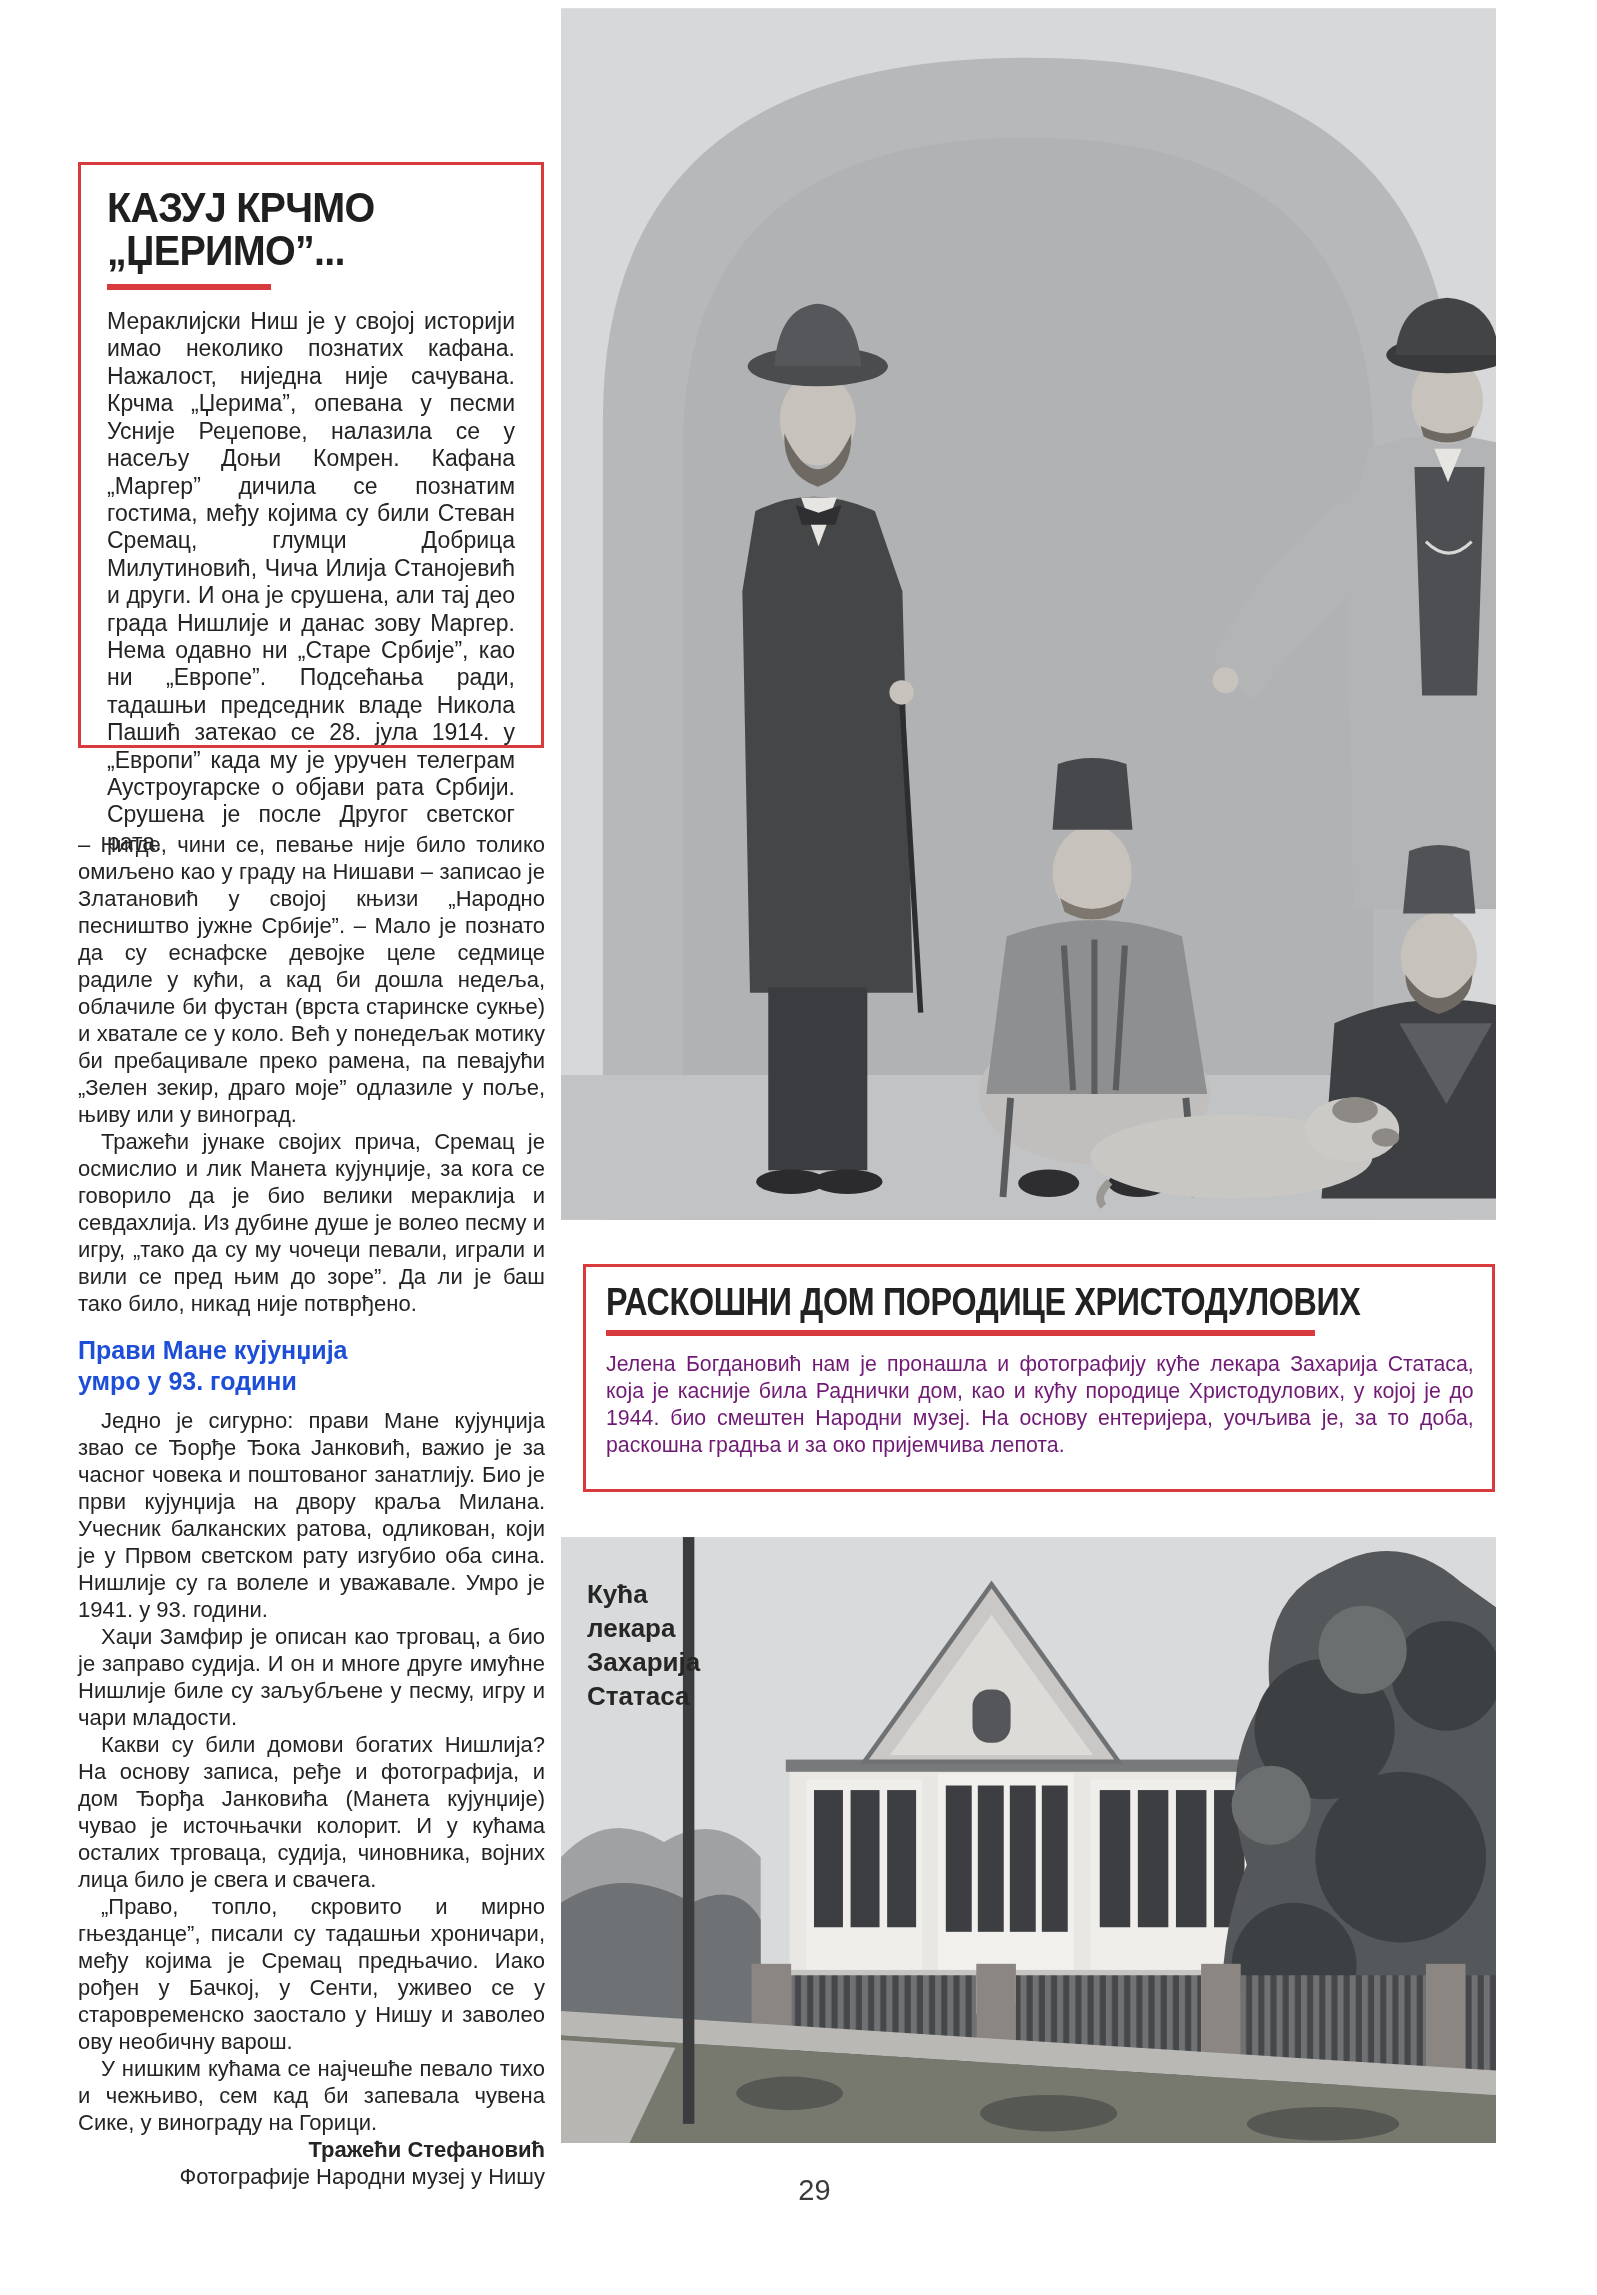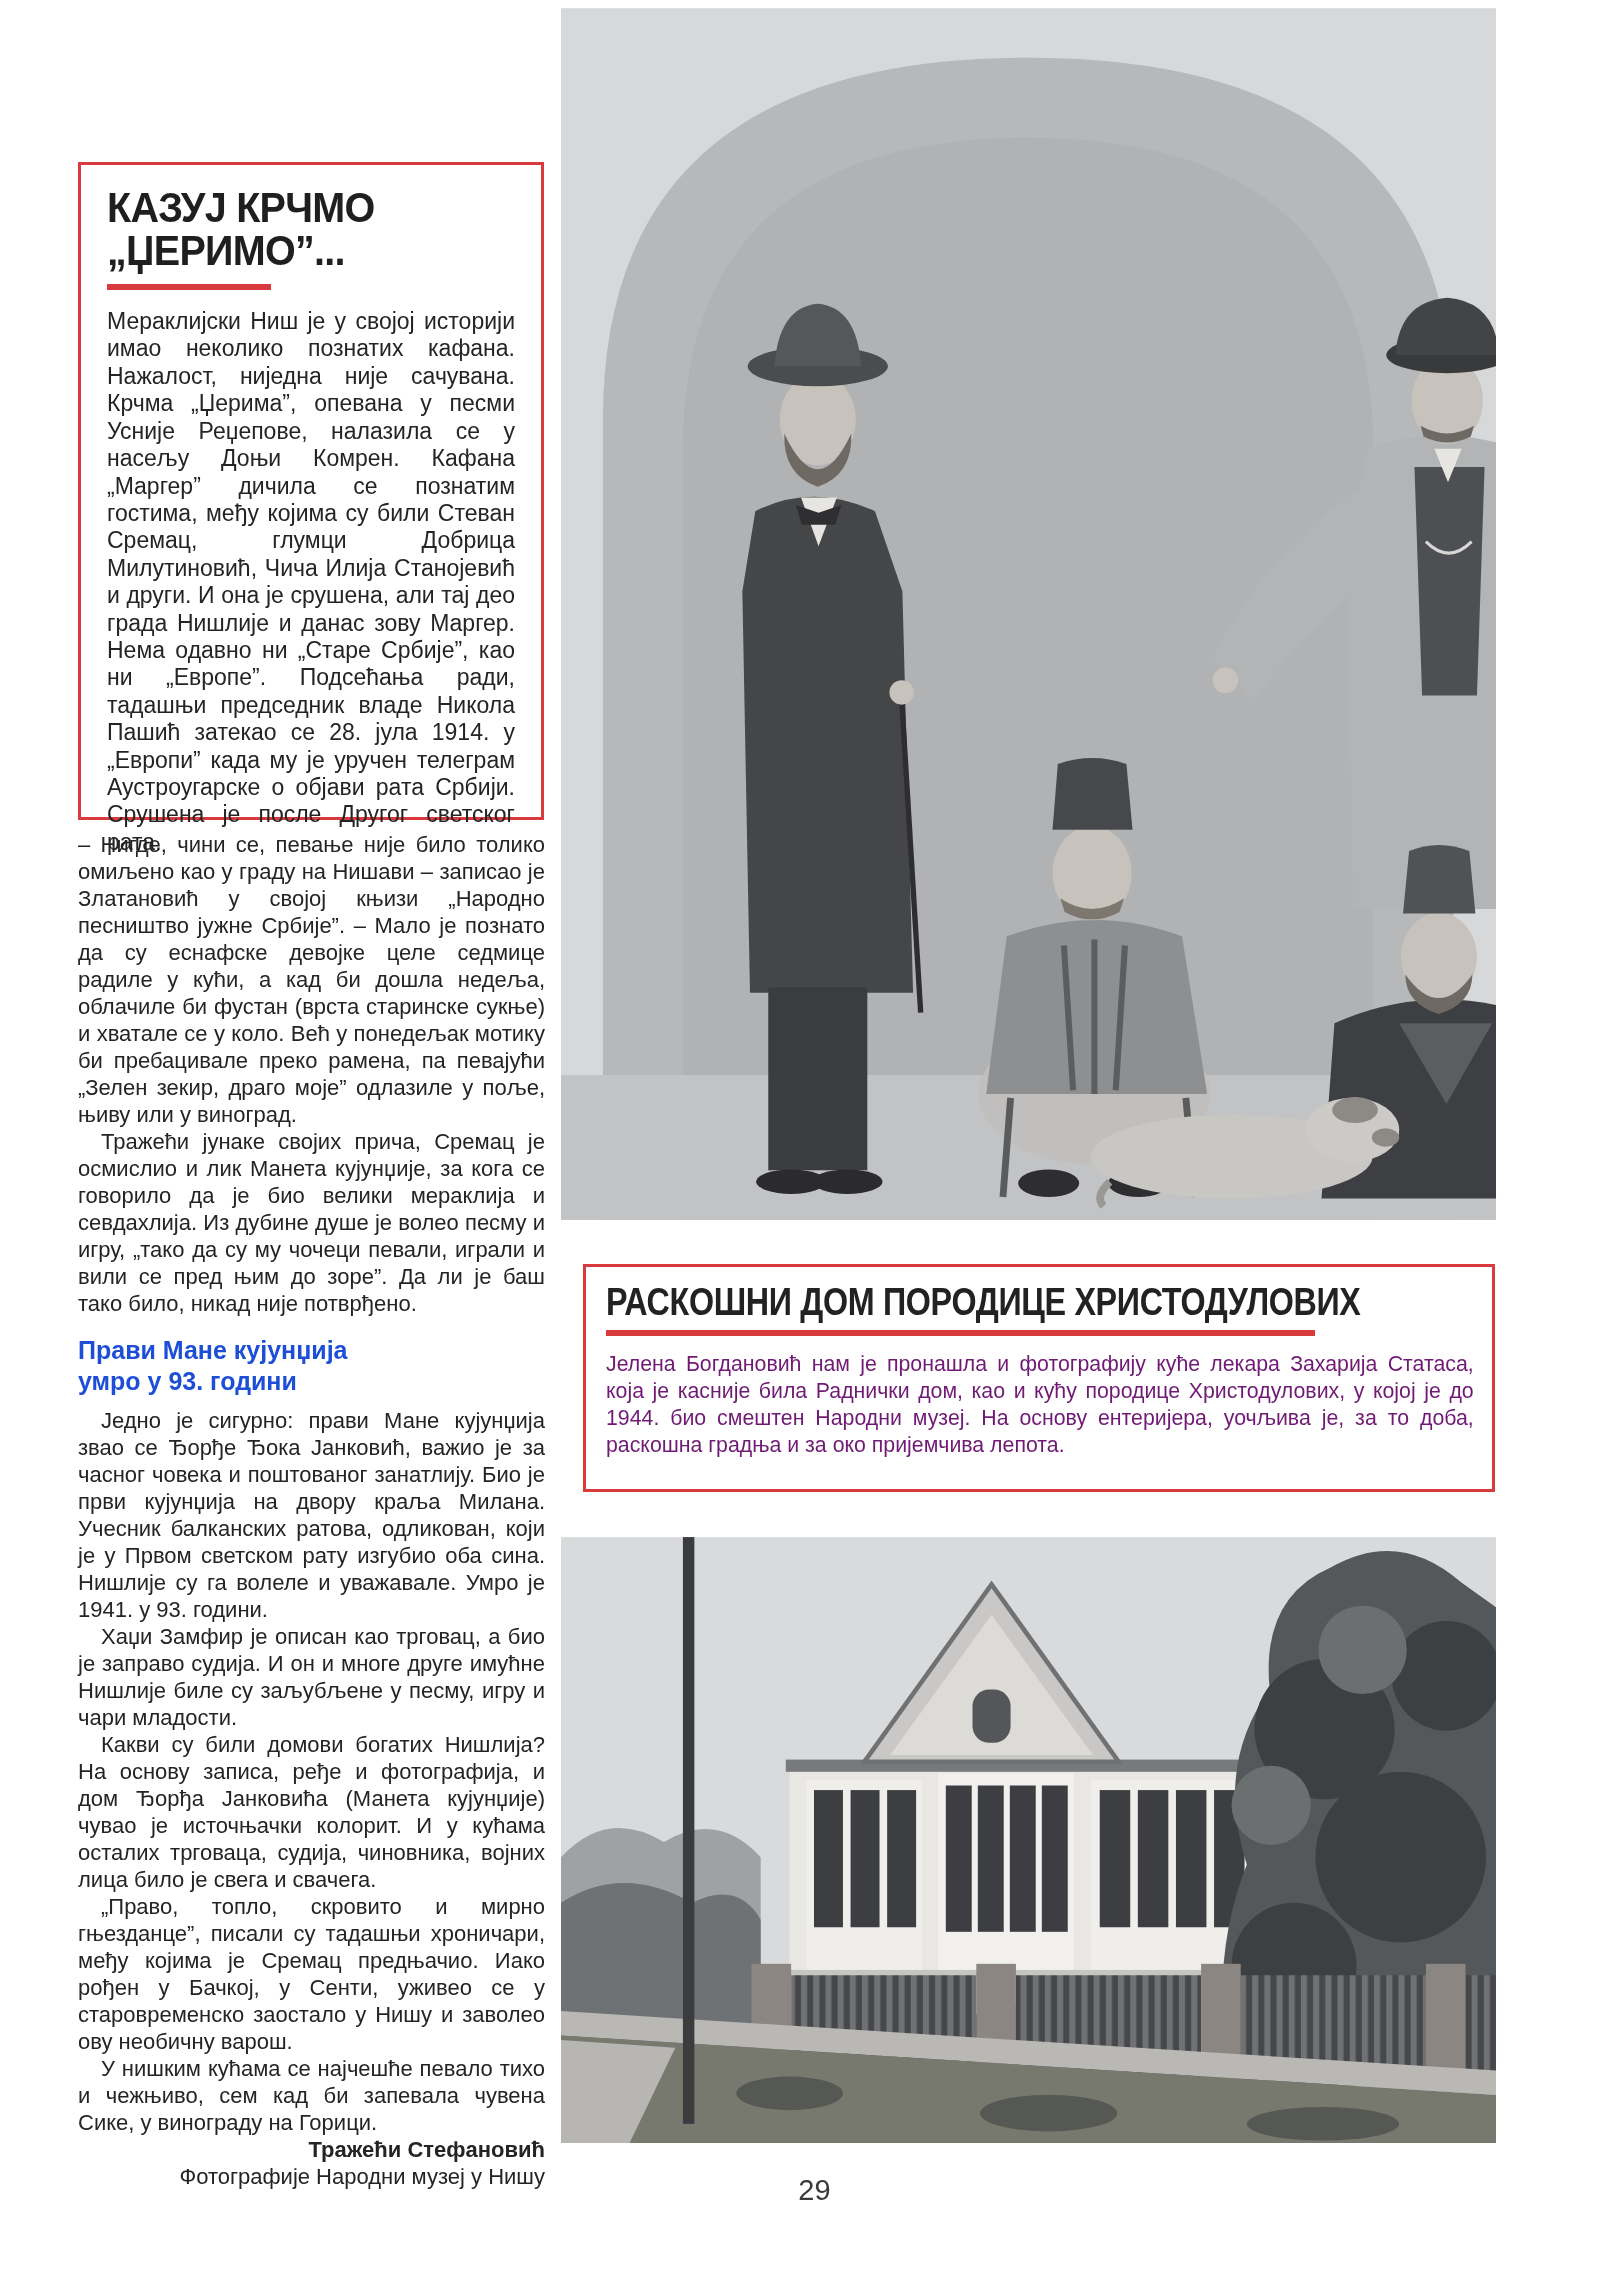--- a/index.html
+++ b/index.html
@@ -2,21 +2,21 @@
 <html lang="sr" style="font-size:12.2px"><head>
 <meta charset="utf-8">
 <style>
   html,body{margin:0;padding:0;background:#ffffff;}
   .page{position:relative;width:1597px;height:2295px;background:#ffffff;overflow:hidden;
         font-family:"Liberation Sans", sans-serif;color:#242424;}
   .page *{box-sizing:border-box;}
   p,h1,h2,h3,figure{margin:0;padding:0;}
 
   
-  .kazuj-box{position:absolute;left:78px;top:162px;width:466px;height:658px;
+  .kazuj-box{position:absolute;left:78px;top:162px;width:466px;height:586px;
              border:3.8px solid #d93a3e;padding:21.3px 26px 0 26px;background:#fff;}
   .kazuj-title{font-weight:bold;font-size:43px;line-height:43px;letter-spacing:-0.8px;
                color:#1f1f1f;white-space:pre-line;transform:scaleX(.92);transform-origin:left top;}
   .kazuj-bar{width:164px;height:5.3px;background:#d93a3e;margin:12.2px 0 18.3px 0;}
   .kazuj-body{font-size:23px;line-height:27.4px;text-align:justify;color:#242424;}
 
   
   .left-col{position:absolute;left:78px;top:831px;width:467px;
             font-size:22px;line-height:27px;text-align:justify;}
   .left-col p.indent{text-indent:23px;}
@@ -214,18 +214,22 @@
       </g>
 
       <path d="M0,622 L1227,700 L1227,732 L0,654 Z" fill="#b9b8b5"></path>
       <path d="M0,654 L1227,732 L1227,795 L0,795 Z" fill="#77796f"></path>
       <ellipse cx="300" cy="730" rx="70" ry="22" fill="#565853"></ellipse>
       <ellipse cx="640" cy="756" rx="90" ry="24" fill="#565853"></ellipse>
       <ellipse cx="1000" cy="770" rx="100" ry="22" fill="#565853"></ellipse>
       <path d="M0,660 L150,670 L90,795 L0,795 Z" fill="#b7b6b3"></path>
       <rect x="160" y="0" width="15" height="770" fill="#3b3c3d"></rect>
     </svg>
+    <div class="house-caption">Кућа
+лекара
+Захарија
+Статаса</div>
   </figure>
 
   <div class="page-number">29</div>
 
 </div>
 
 
 </body></html>

